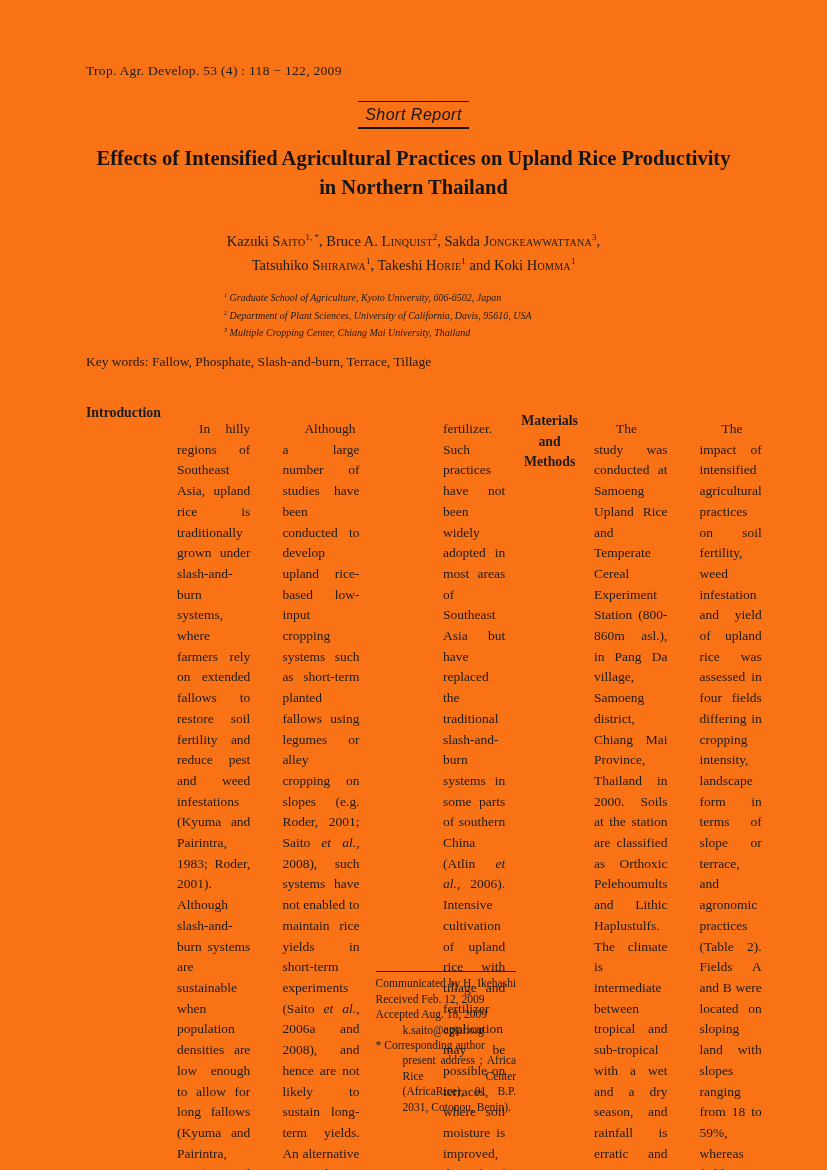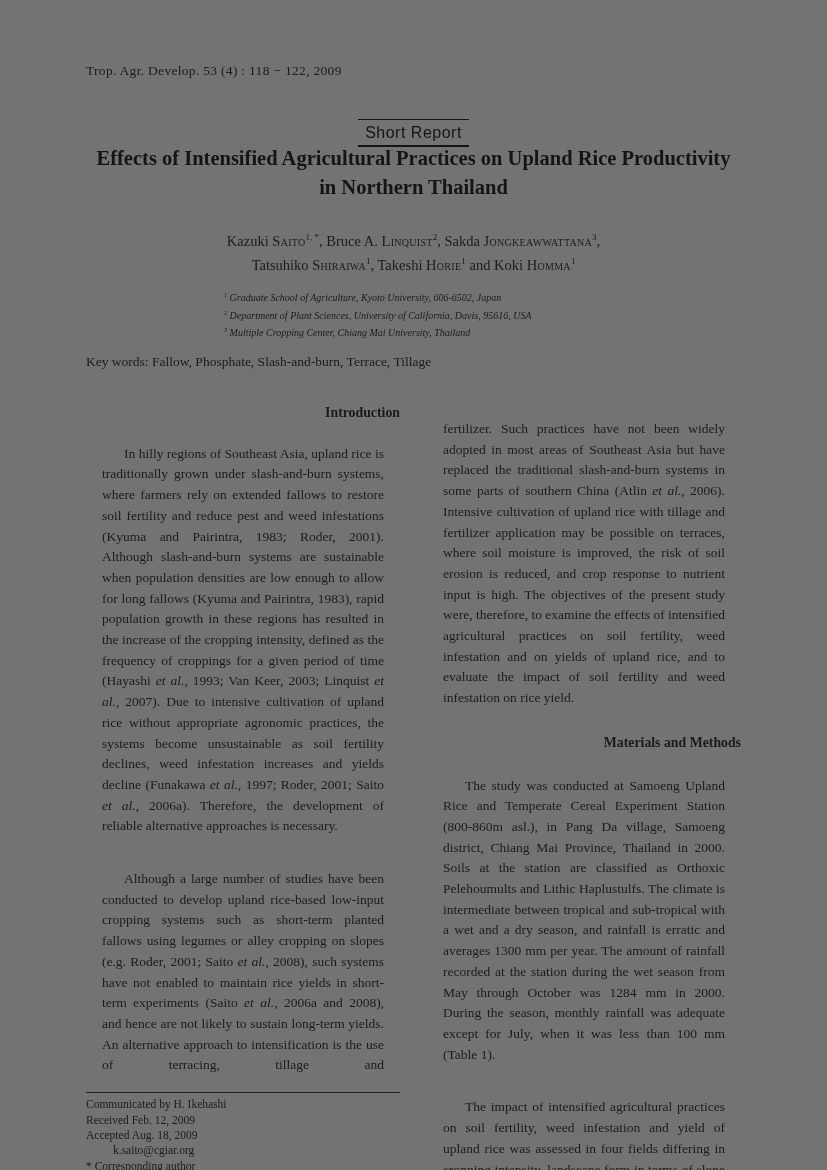--- a/index.html
+++ b/index.html
@@ -3,30 +3,30 @@
 <meta charset="utf-8">
 <style>
   html, body { margin: 0; padding: 0; }
   body {
     width: 827px; height: 1170px;
     background: #ffffff;
     font-family: "Liberation Serif", serif;
     color: #1b1b1b;
     -webkit-font-smoothing: antialiased;
   }
-  .page { position: relative; width: 827px; height: 1170px; background: #737373; overflow: hidden; }
+  .page { position: relative; width: 827px; height: 1170px; background: #f97316; overflow: hidden; }
 
   .journal-line {
     position: absolute; left: 86px; top: 63px;
     font-size: 13.5px; letter-spacing: 0.3px; white-space: nowrap;
   }
 
   .report-badge-wrap {
-    position: absolute; top: 119px; left: 0; width: 100%;
-    display: flex; justify-content: center;
+    position: absolute; top: 101px; left: 0; width: 100%;
+    display: flex; justify-content: center; font-style: italic;
   }
   .report-badge {
     font-family: "Liberation Sans", sans-serif;
     font-size: 16px; letter-spacing: 0.5px;
     border-top: 1.5px solid #141414;
     border-bottom: 2.5px solid #141414;
     padding: 4px 7px 3px 7px;
     color: #141414;
   }
 
@@ -52,21 +52,21 @@
   .keywords {
     position: absolute; top: 354px; left: 86px; width: 655px;
     font-size: 13.5px;
   }
   .keywords .kw-label { font-weight: normal; }
 
   .columns {
     position: absolute; top: 403px; left: 86px; width: 655px; height: 712px;
     display: flex; gap: 27px;
   }
-  .col { width: 314px; display: flex; flex-direction: column; align-items: flex-end; }
+  .col { width: 314px; display: flex; flex-direction: row; }
 
   .section-heading {
     text-align: center; font-weight: bold;
     font-size: 13.8px; line-height: 20.7px;
     margin: 0 0 4px 0;
   }
   .section-heading.mid { margin: 8px 0 6px 0; }
 
   p.body-par {
     margin: 16px; font-size: 13.5px; line-height: 20.7px;

